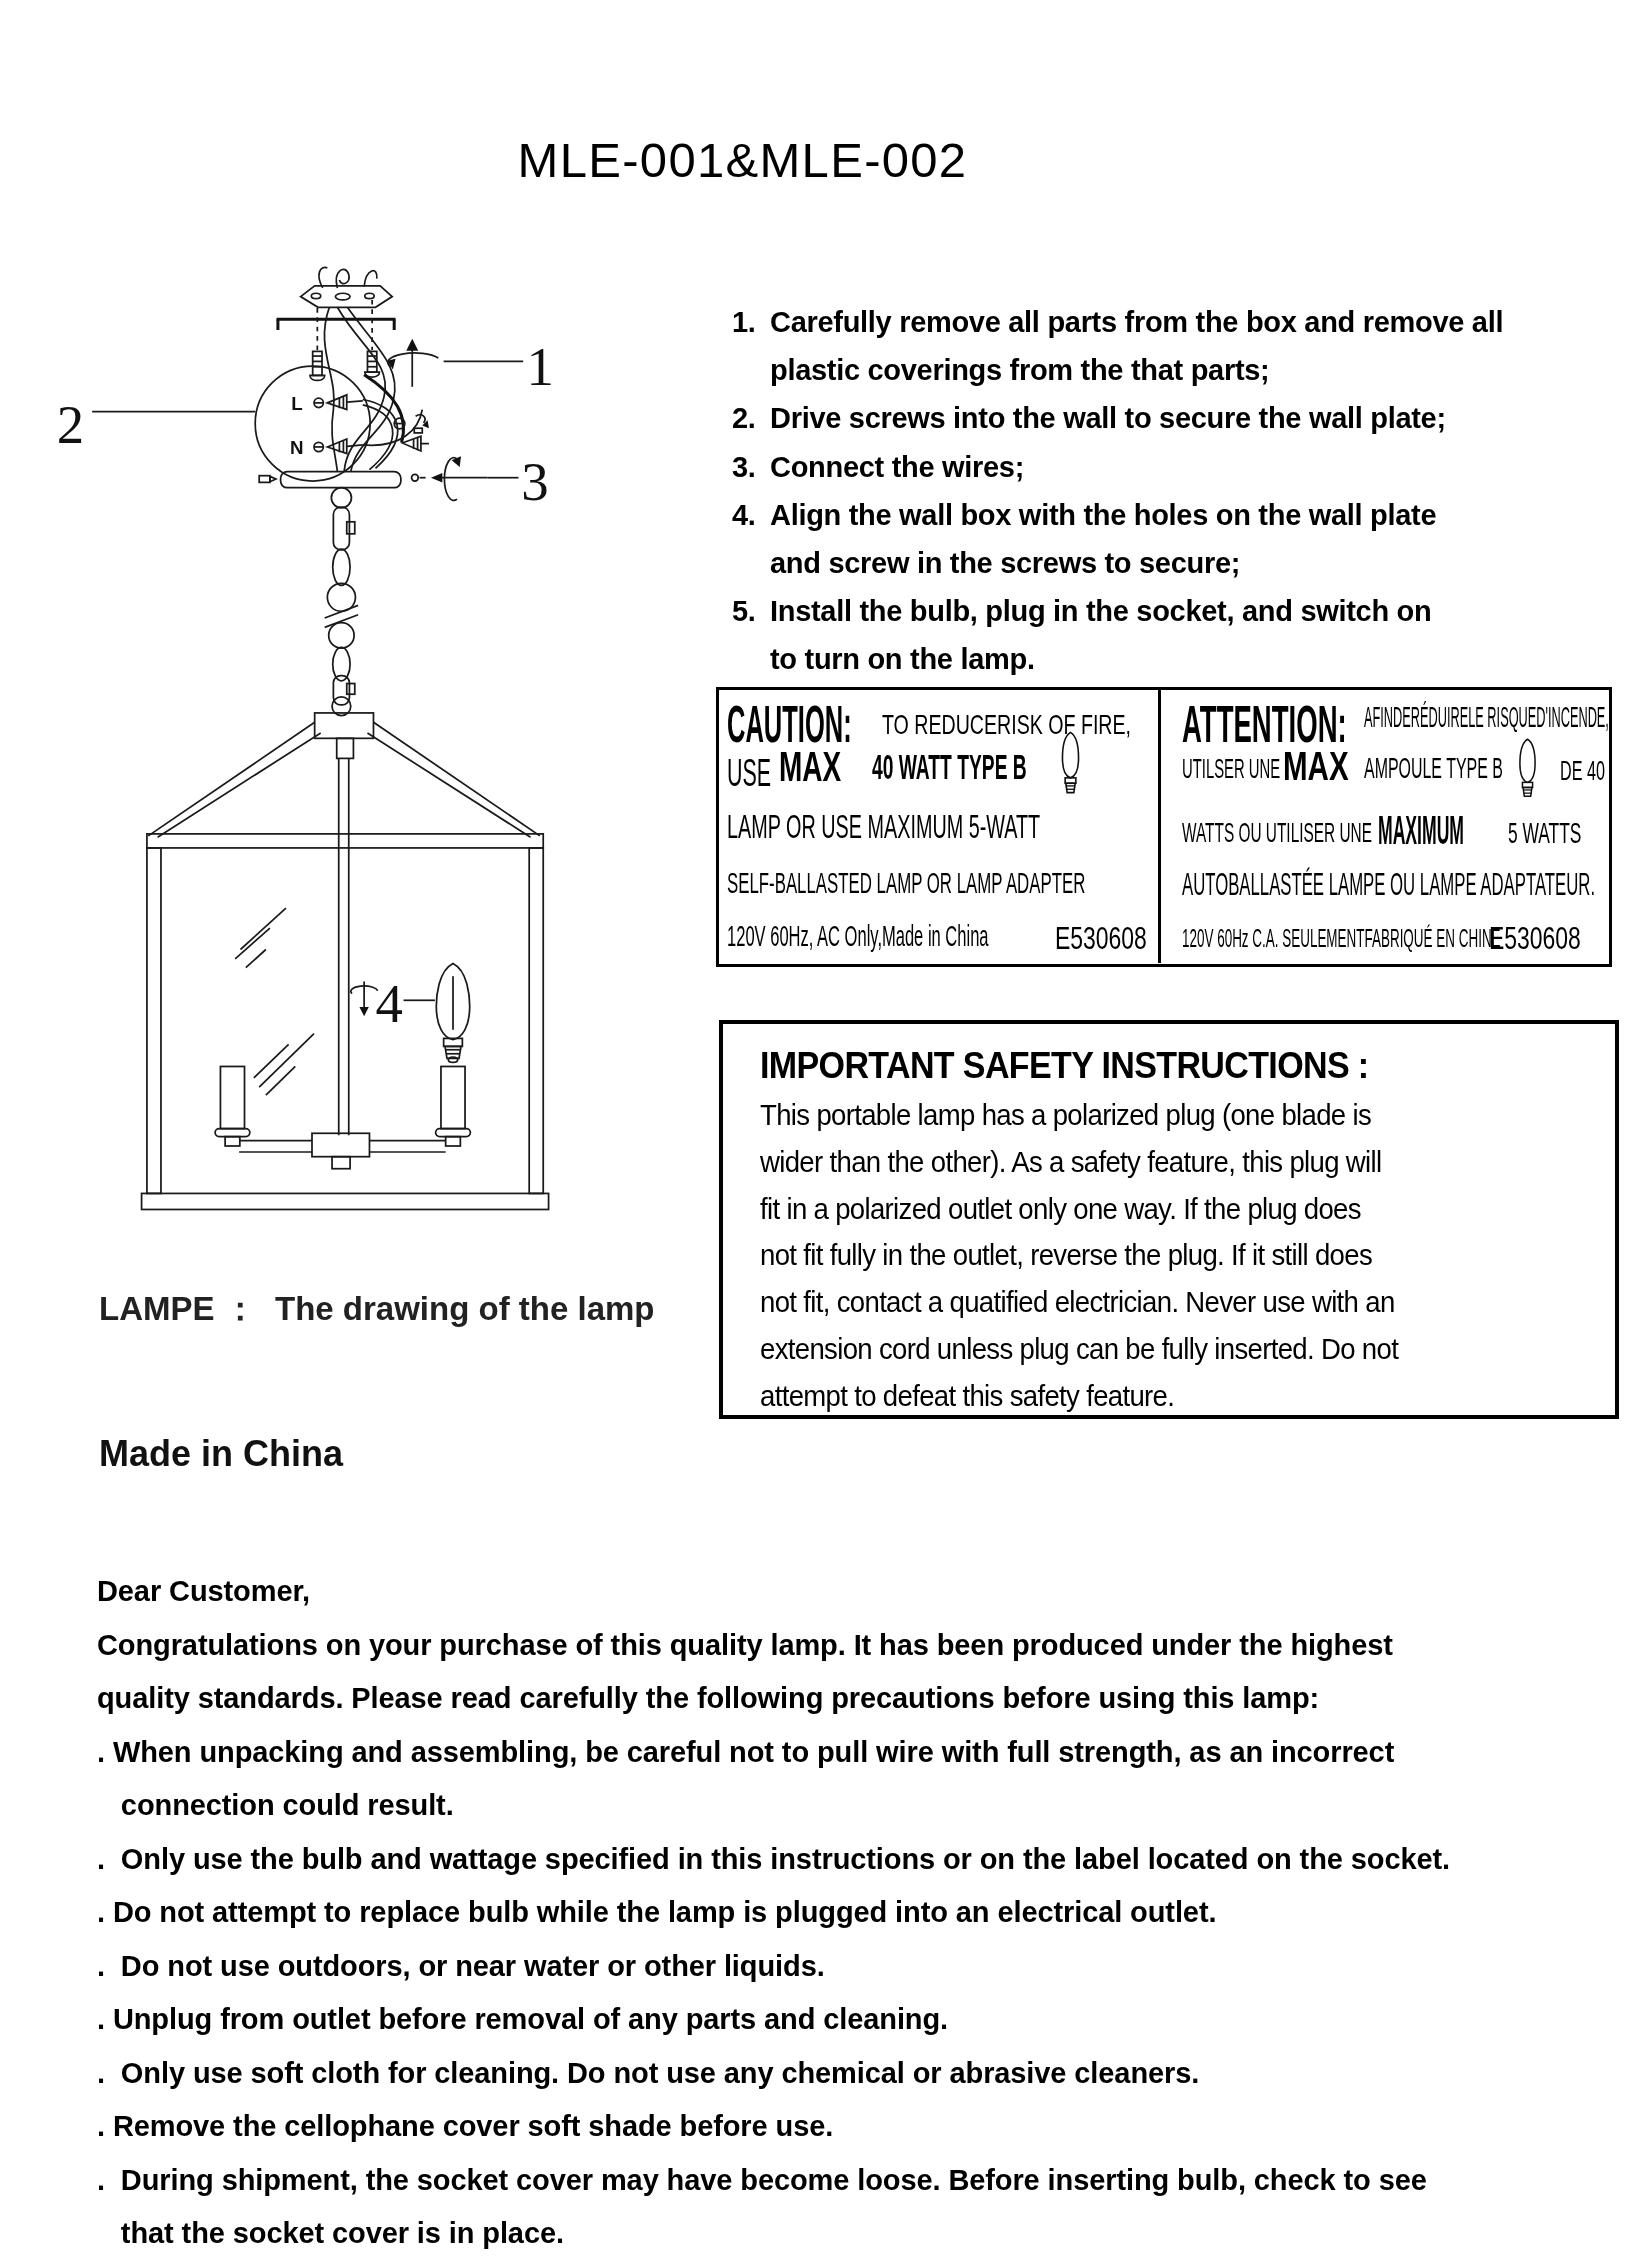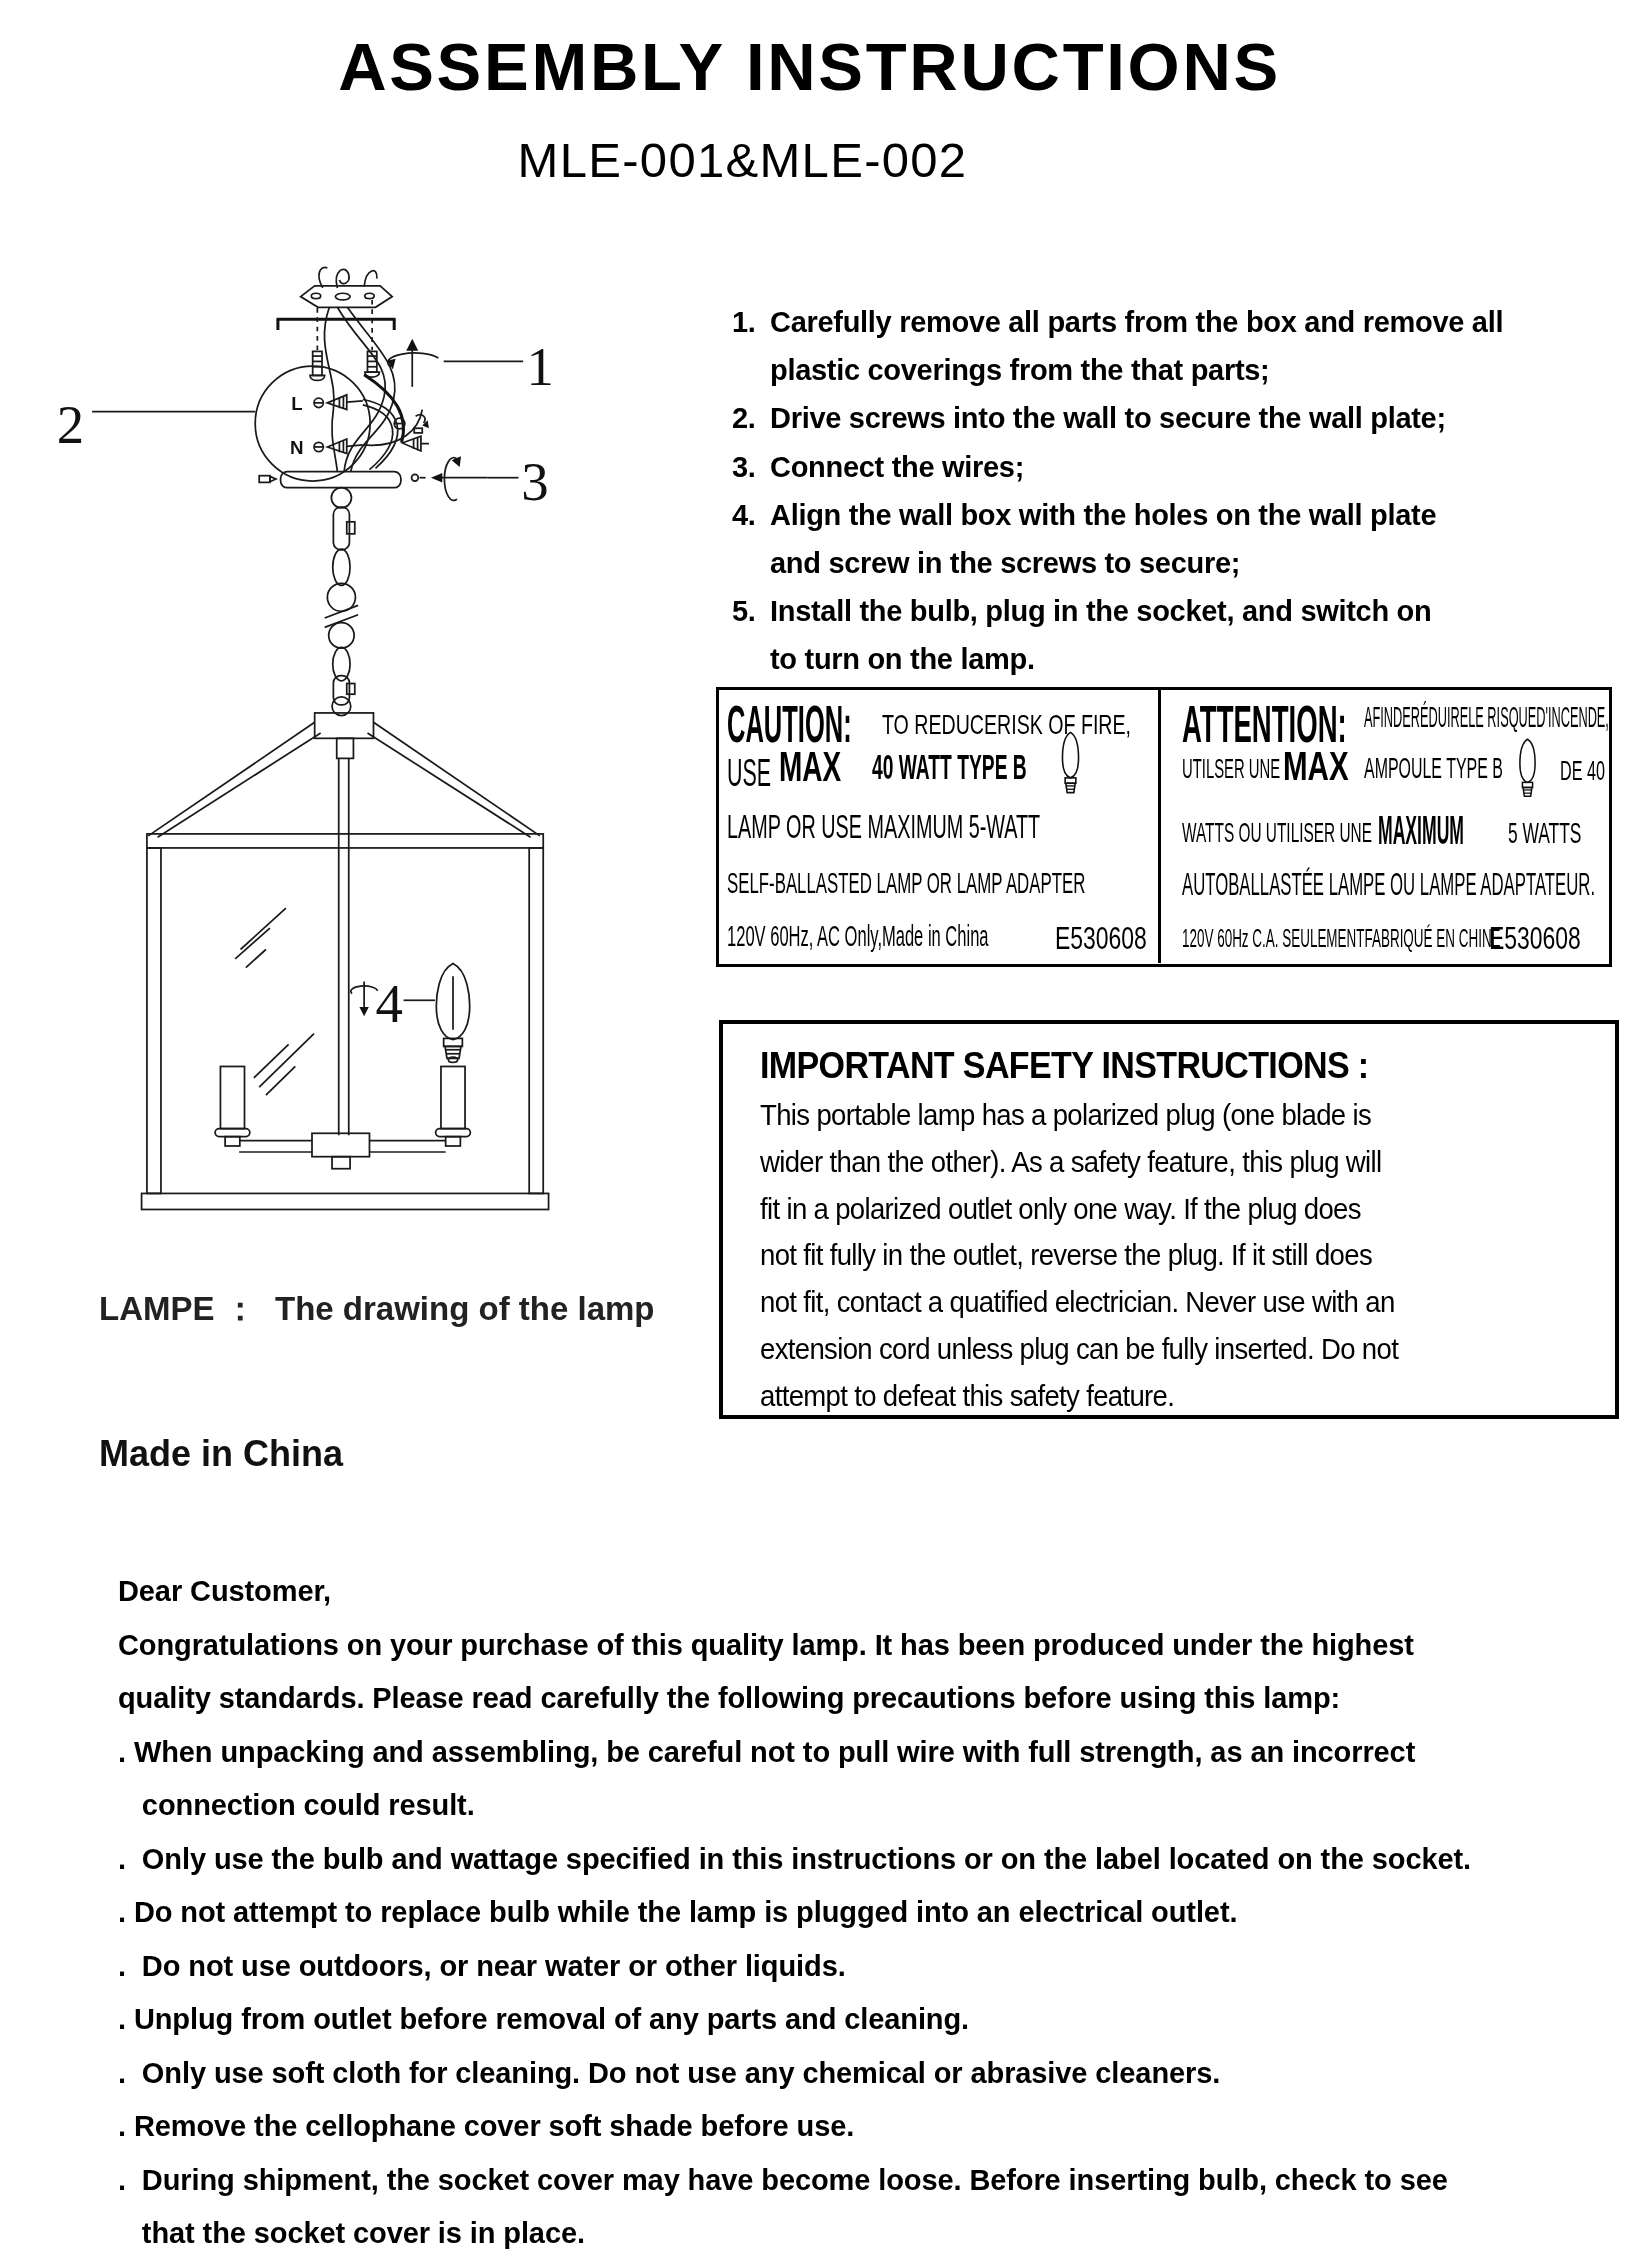--- a/index.html
+++ b/index.html
@@ -19,33 +19,32 @@
   .cbx{position:absolute;white-space:pre;transform-origin:0 0;line-height:1;}
   .divider{position:absolute;left:439px;top:0;width:3.3px;height:273px;background:#000;}
   
   .safety-box{left:719px;top:1020px;width:900px;height:399px;border:4px solid #000;box-sizing:border-box;padding-left:16px;}
   .safety-head{position:absolute;left:37px;top:21.4px;font-size:37px;font-weight:800;letter-spacing:-0.7px;transform:scaleX(0.92);transform-origin:0 0;white-space:pre;}
   .safety-line{position:absolute;left:37px;font-size:29px;font-weight:400;letter-spacing:-0.7px;transform:scaleX(0.95);transform-origin:0 0;white-space:pre;}
   
   .note-line{left:99px;font-size:33px;font-weight:700;color:#222;white-space:pre;}
   .made-in{left:99px;top:1433px;font-size:36px;font-weight:700;color:#111;}
   
-  .letter-line{left:97px;font-size:29px;font-weight:700;letter-spacing:-0.1px;white-space:pre;color:#000;margin-left:21px;}
+  .letter-line{left:97px;font-size:29px;font-weight:700;letter-spacing:-0.1px;white-space:pre;color:#000;}
   svg{display:block;}
   .dln{stroke:#1a1a1a;stroke-width:2.6;fill:none;}
   .dthk{stroke:#111;stroke-width:4.5;fill:none;}
   .dfill{fill:#111;stroke:none;}
   .dnum{font-family:"Liberation Serif","DejaVu Serif",serif;font-size:82px;fill:#111;}
 </style>
 </head>
 <body>
 
 <div class="page">
 
-  <div class="abs title">ASSEMBLY INSTRUCTIONS</div>
   <div class="abs subtitle">MLE-001&amp;MLE-002</div>
 
   <div>
     <div class="abs step-row" style="top:262px"><span class="step-num">1.</span><span>Carefully remove all parts from the box and remove all</span></div>
     <div class="abs step-row" style="top:310px"><span class="step-num"></span><span>plastic coverings from the that parts;</span></div>
     <div class="abs step-row" style="top:358px"><span class="step-num">2.</span><span>Drive screws into the wall to secure the wall plate;</span></div>
     <div class="abs step-row" style="top:407px"><span class="step-num">3.</span><span>Connect the wires;</span></div>
     <div class="abs step-row" style="top:455px"><span class="step-num">4.</span><span>Align the wall box with the holes on the wall plate</span></div>
     <div class="abs step-row" style="top:503px"><span class="step-num"></span><span>and screw in the screws to secure;</span></div>
     <div class="abs step-row" style="top:551px"><span class="step-num">5.</span><span>Install the bulb, plug in the socket, and switch on</span></div>

